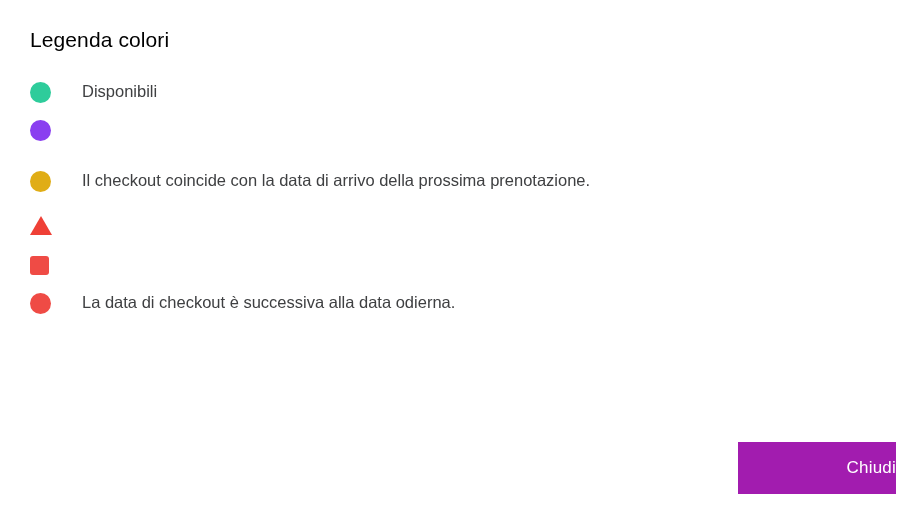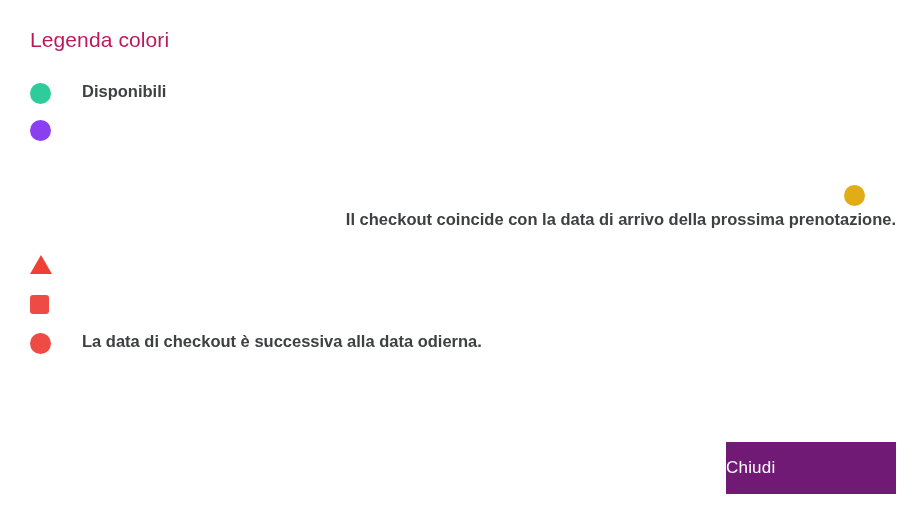--- a/index.html
+++ b/index.html
@@ -16,40 +16,38 @@
   }
   .dialog {
     position: relative;
     width: 924px;
     height: 507px;
     box-sizing: border-box;
     padding: 24px 28px 0 28px;
   }
   .dialog-title {
     font-size: 21px;
-    color: #be185d;
+    color: #000000;
     font-weight: 400;
     margin: 4px 0 0 2px;
     letter-spacing: 0.1px;
   }
   .legend-list {
     margin-top: 26px;
   }
   .legend-row {
     display: flex;
-    align-items: flex-end;
+    align-items: center;
     margin-bottom: 18px;
-    font-weight: bold;
   }
   .legend-row.tight {
     margin-bottom: 14px;
   }
   .legend-row.gap-before {
-    margin-top: 42px;
-    flex-direction: column;
+    margin-top: 26px;
   }
   .marker-cell {
     width: 52px;
     min-width: 52px;
     display: flex;
     justify-content: flex-start;
     padding-left: 2px;
     padding-top: 2px;
   }
   .dot {
@@ -82,30 +80,30 @@
   .legend-text .line2 {
     display: block;
   }
   .footer {
     position: absolute;
     right: 28px;
     bottom: 13px;
   }
   .close-button {
     display: inline-block;
-    background: #701a75;
+    background: #a21caf;
     color: #ffffff;
     border: none;
     font-size: 17px;
     font-family: "Liberation Sans", sans-serif;
     padding: 0;
-    width: 170px;
+    width: 158px;
     height: 52px;
     line-height: 52px;
-    text-align: left;
+    text-align: right;
     cursor: pointer;
     letter-spacing: 0.2px;
   }
 </style>
 </head>
 <body>
 
 <div class="dialog">
 
   <div class="dialog-title">Legenda colori</div>

